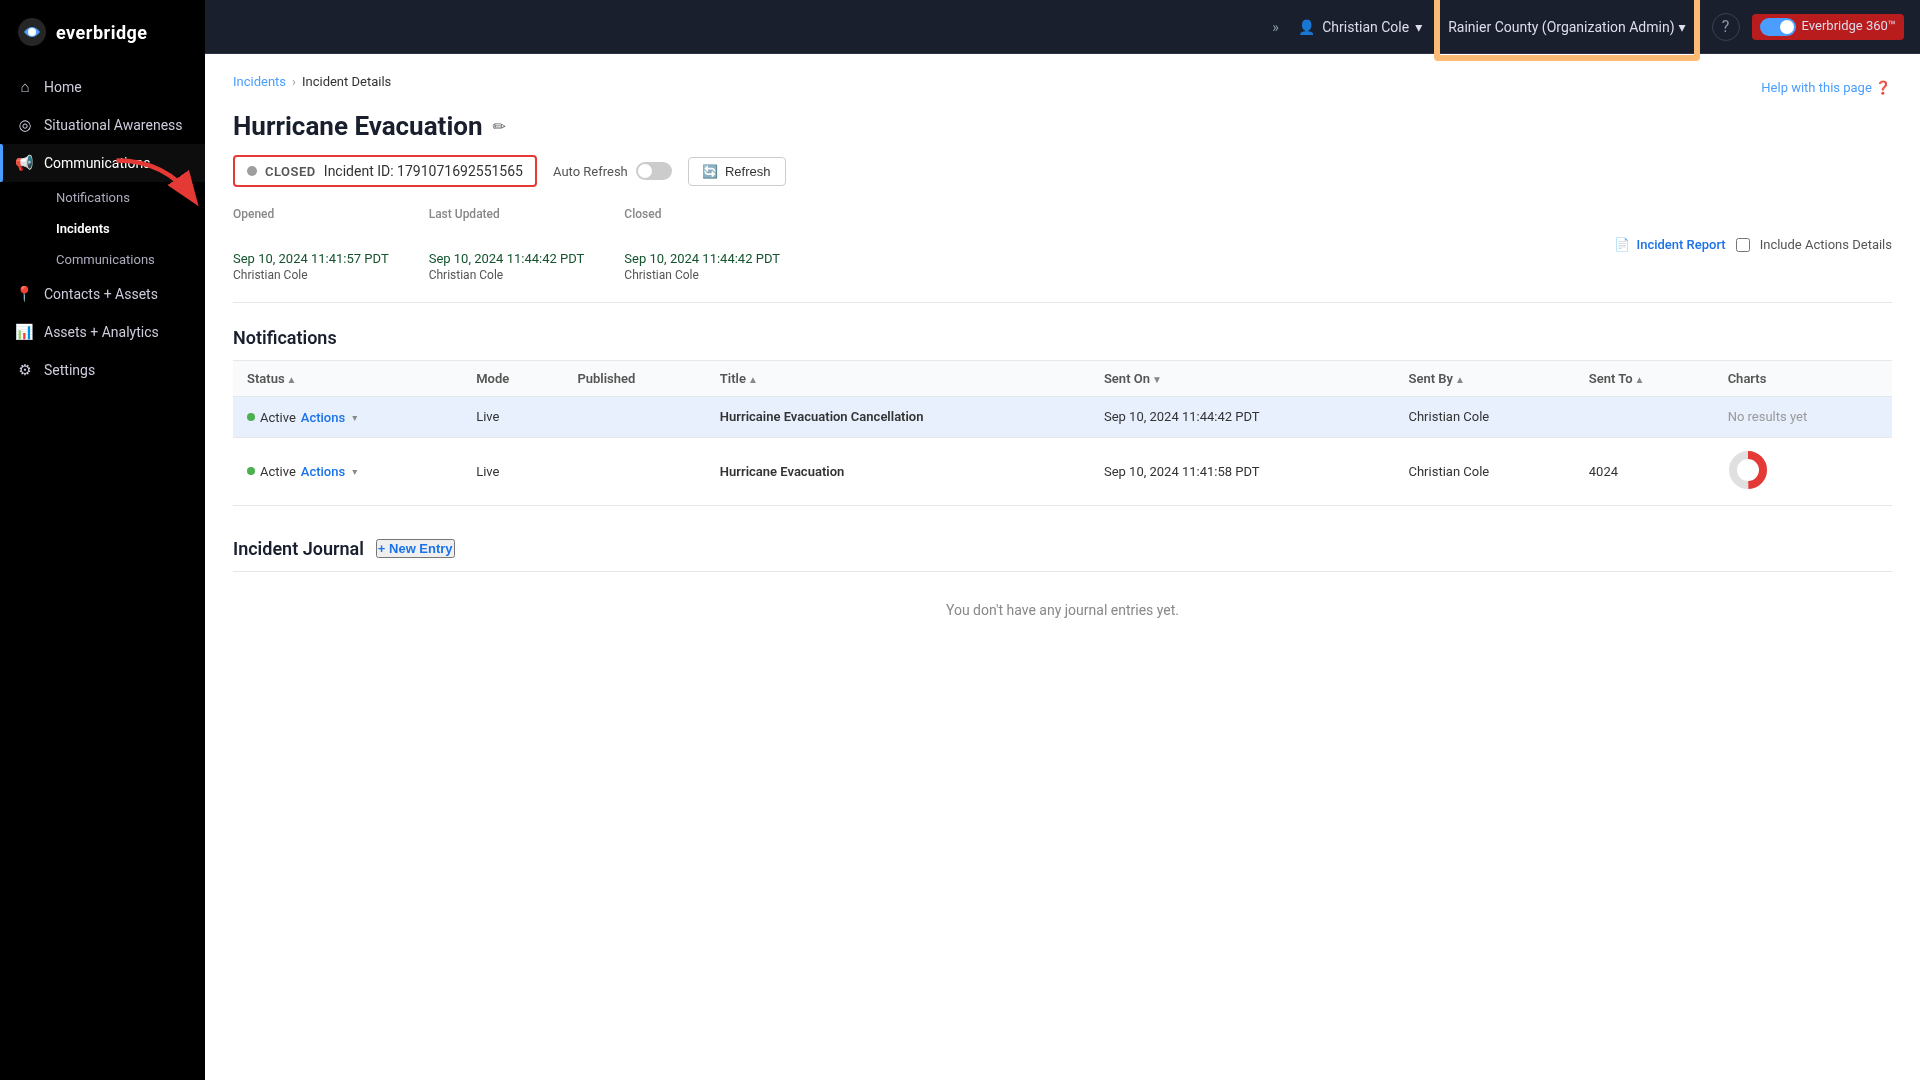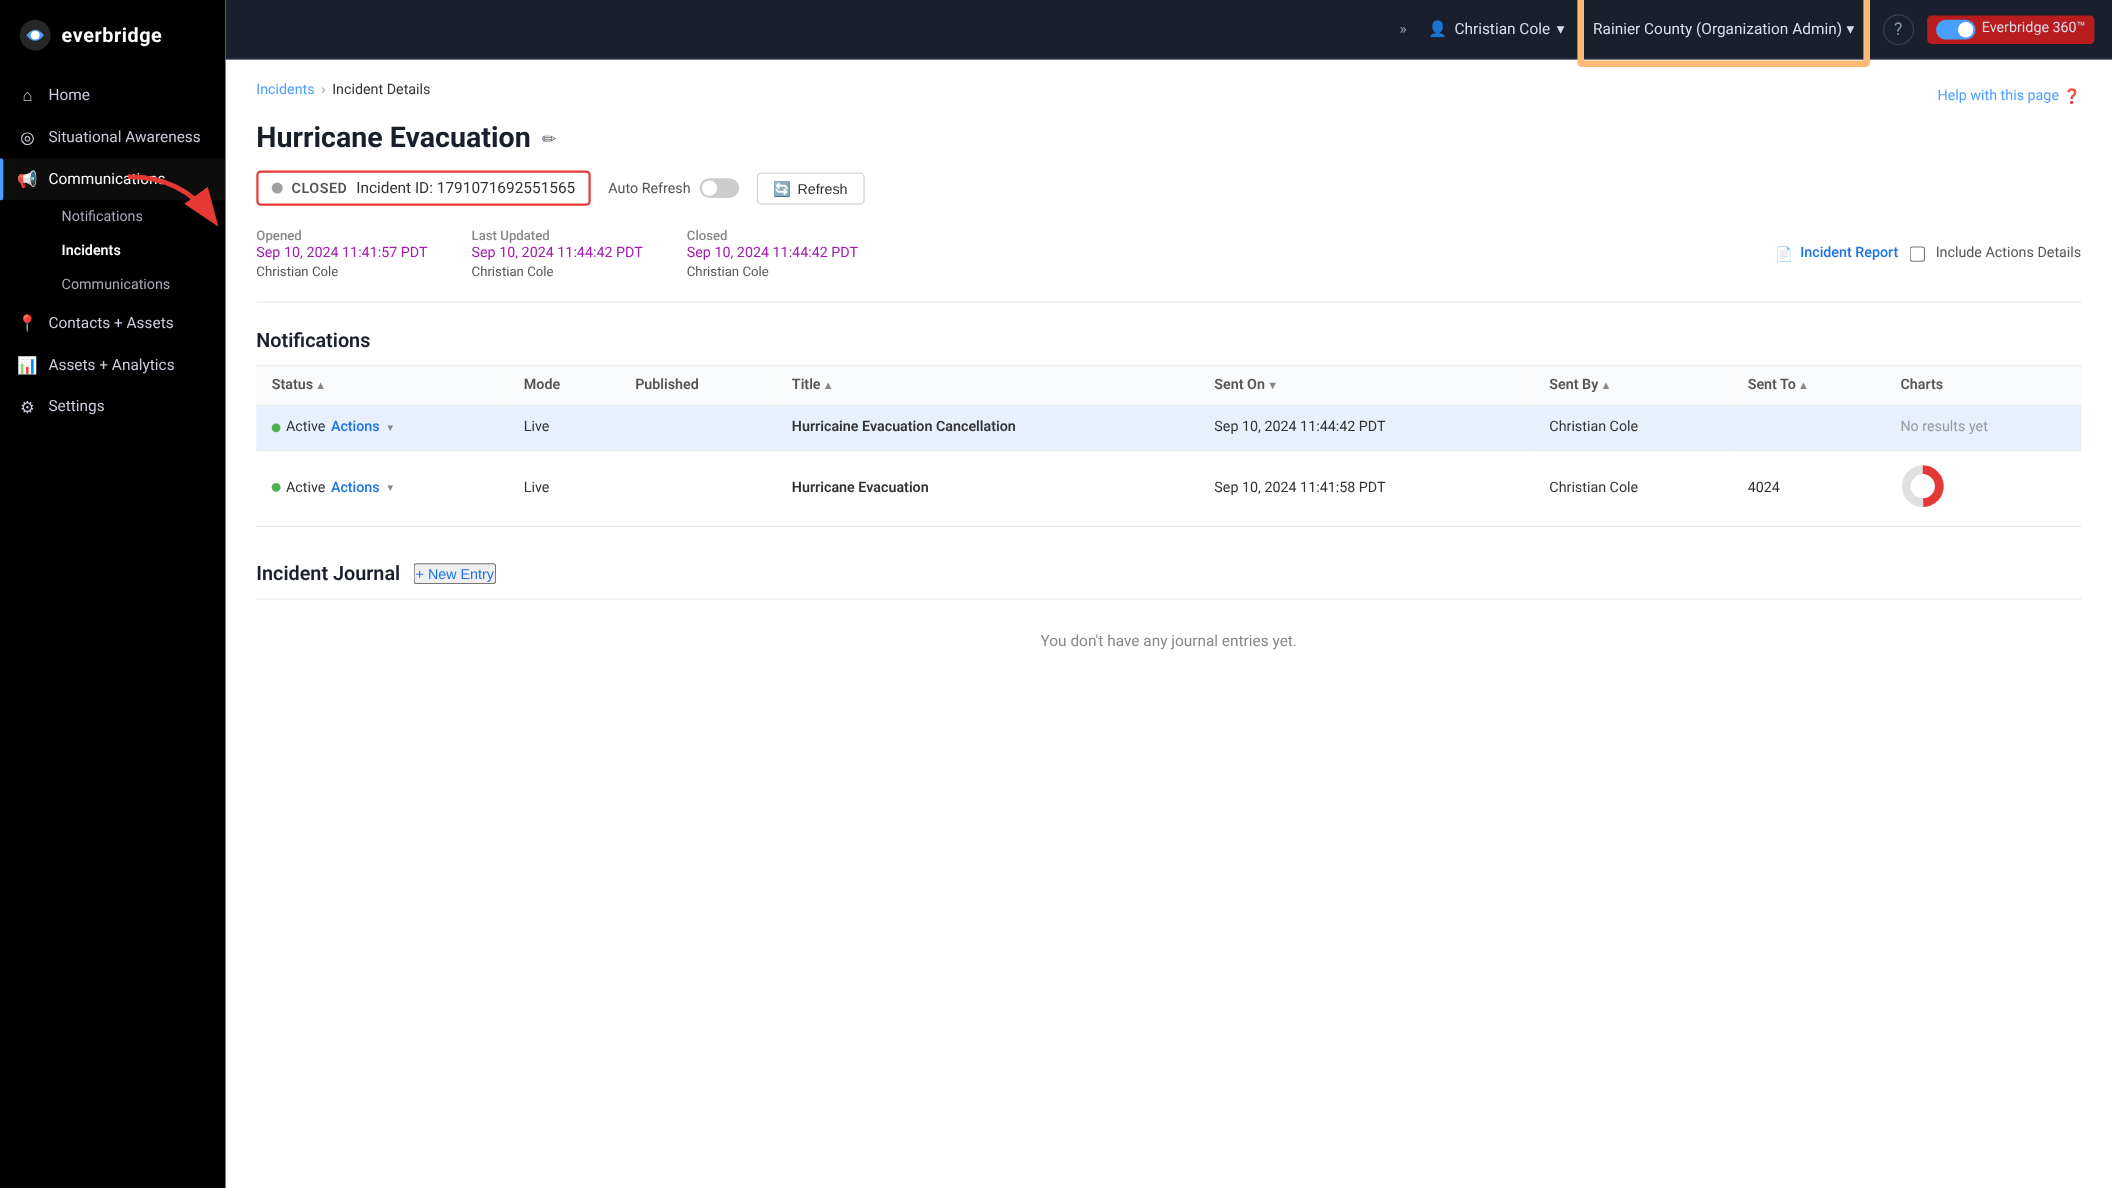--- a/index.html
+++ b/index.html
@@ -266,21 +266,21 @@
     
     .metadata-row {
       display: flex;
       gap: 40px;
       margin-bottom: 24px;
       padding-bottom: 20px;
       border-bottom: 1px solid #e5e7eb;
     }
     .metadata-item { display: flex; flex-direction: column; gap: 2px; }
     .metadata-label { font-size: 12px; color: #888; font-weight: 500; }
-    .metadata-value { font-size: 13px; color: #a21caf; }
+    .metadata-value { font-size: 13px; color: #14532d; margin-top: 28px; }
     .metadata-user { font-size: 12px; color: #555; }
     .incident-report-group {
       display: flex;
       align-items: center;
       gap: 10px;
       margin-left: auto;
     }
     .incident-report-link {
       display: flex;
       align-items: center;
@@ -353,21 +353,21 @@
       gap: 12px;
       margin-bottom: 12px;
     }
     .new-entry-btn {
       display: flex;
       align-items: center;
       gap: 4px;
       color: #1a73e8;
       font-size: 13px;
       cursor: pointer;
-      font-weight: 400;
+      font-weight: 700;
     }
     .journal-empty {
       text-align: center;
       color: #888;
       font-size: 14px;
       padding: 30px 0;
       border-top: 1px solid #e5e7eb;
     }
 
     .sidebar-relative { position: relative; }

